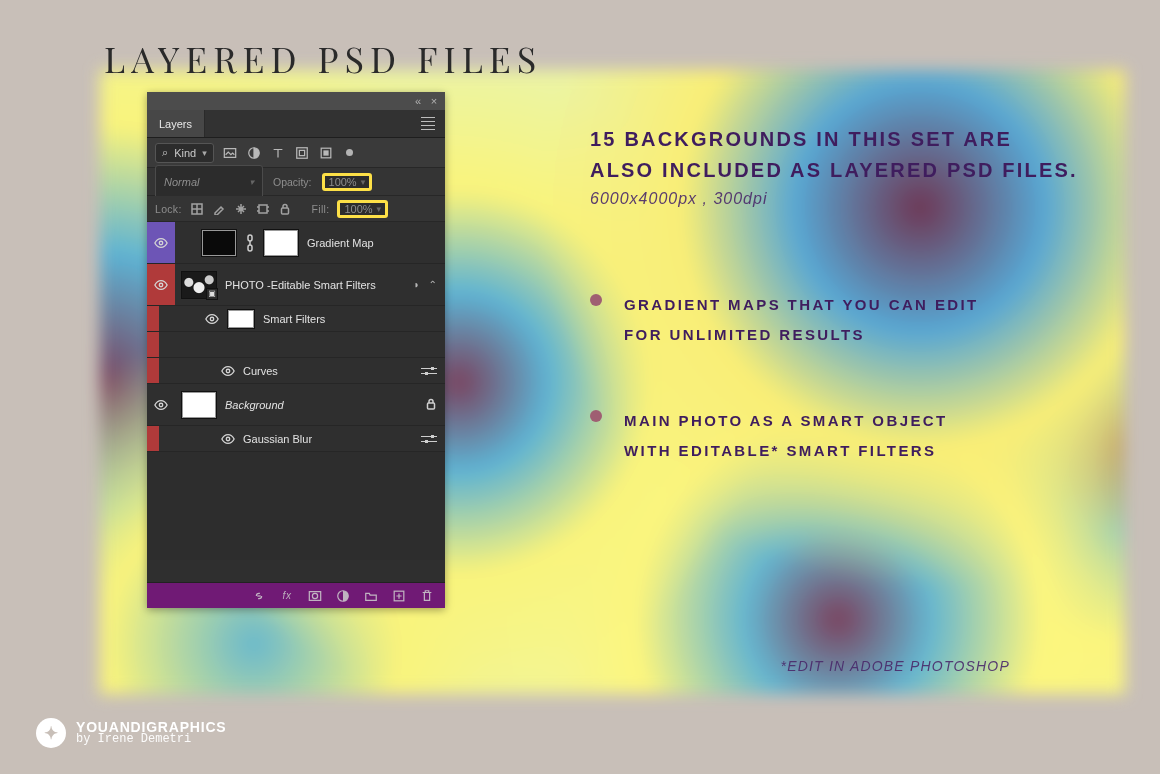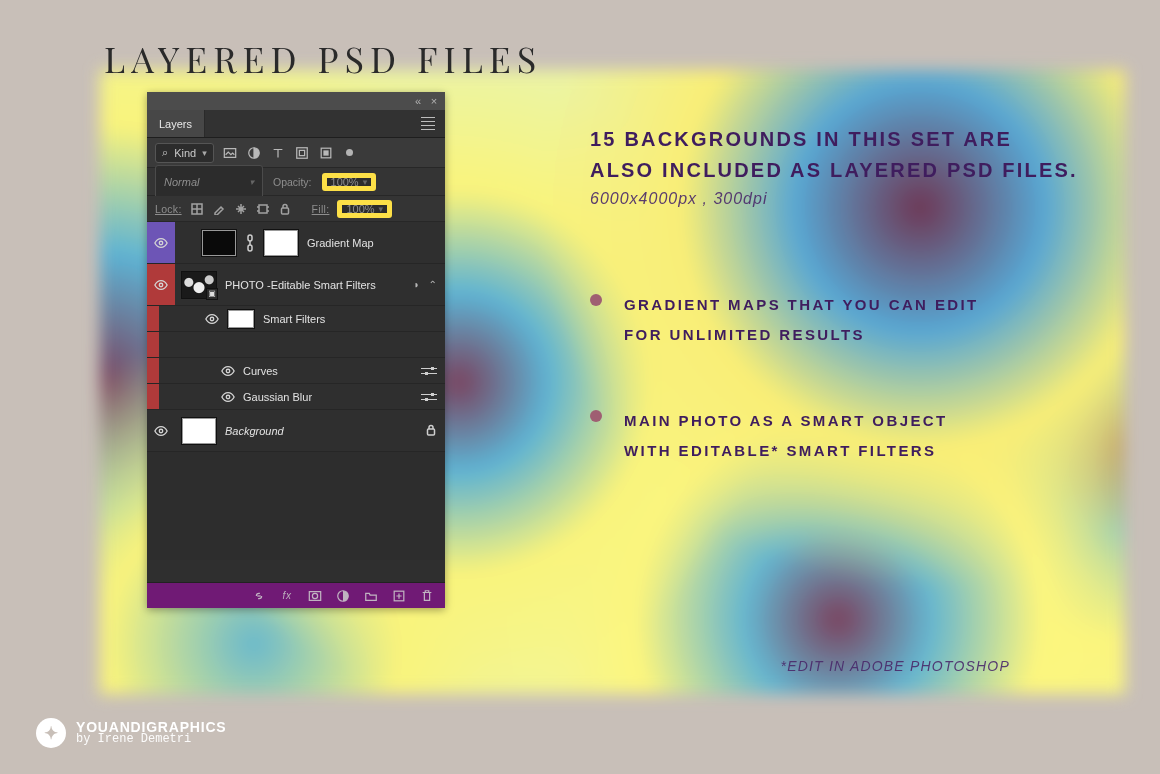--- a/index.html
+++ b/index.html
@@ -78,28 +78,28 @@
   .ficon { width:16px; height:16px; display:flex; align-items:center; justify-content:center; opacity:.85; font-size:12px; }
   .ficon svg { width:14px; height:14px; fill:none; stroke:#cfcfcf; stroke-width:1.4; }
   .fdot { width:7px; height:7px; border-radius:50%; background:#d8d8d8; opacity:.9; }
   .blendrow {
     display:flex; align-items:center; height:28px; background:#343434; padding:0 8px; gap:10px; border-bottom:1px solid #272727;
     color:#8e8e8e;
   }
   .select-ghost { display:flex; align-items:center; gap:6px; background:#2c2c2c; border:1px solid #4b4b4b; border-radius:3px; padding:0 8px; height:34px; min-width:108px; font-style:italic; }
   .sel-caret { margin-left:auto; font-size:9px; opacity:.6; }
   .op-label { font-size:10.5px; }
-  .op-field { background:#2c2c2c; border:5px solid #fde047; border-radius:3px; height:18px; padding:0 4px; display:flex; align-items:center; gap:4px; }
+  .op-field { background:#2c2c2c; border:3px solid #fde047; border-radius:3px; height:18px; padding:0 4px; display:flex; align-items:center; gap:4px; }
   .op-caret { font-size:9px; opacity:.6; }
   .lockrow {
     display:flex; align-items:center; height:26px; background:#343434; padding:0 8px; gap:8px; border-bottom:1px solid #272727; color:#8e8e8e;
   }
   .lockrow .lki { width:14px; height:14px; display:flex; align-items:center; justify-content:center; opacity:.8; }
   .lockrow .lki svg { width:12px; height:12px; stroke:#bdbdbd; fill:none; stroke-width:1.5; }
-  .lockrow .lbl { font-size:10.5px; letter-spacing:.3px;text-decoration:underline; }
+  .lockrow .lbl { font-size:10.5px; letter-spacing:.3px; }
   .layers-area { flex:1; background:#2f2f2f; overflow:hidden; }
   .layer-row { position:relative; display:flex; align-items:center; height:42px; border-bottom:1px solid #262626; }
   .vis-col { width:28px; display:flex; align-items:center; justify-content:center; height:100%; }
   .eye { width:14px; height:14px; }
   .eye svg { width:14px; height:14px; stroke:#d4d4d4; fill:none; stroke-width:1.5; }
   .row-body { display:flex; align-items:center; gap:8px; flex:1; padding-right:8px; }
   .indent-1 { padding-left: 6px; }
   .indent-2 { padding-left: 30px; }
   .indent-3 { padding-left: 46px; }
   .twisty { width:12px; text-align:center; font-size:9px; color:#cfcfcf; }
@@ -360,57 +360,57 @@
         <span class="layer-name">Curves</span>
         <div class="row-right">
             <div class="slider-ic">
               <div class="slider-knob"></div>
               <div class="slider-knob2"></div>
             </div>
           </div>
       </div>
     </div>
 
-    <div class="layer-row sub-row">
-      <div class="group-band group-red"></div>
-      <div class="vis-col"></div>
-      <div class="row-body indent-3">
-        <div class="eye"><svg viewBox="0 0 16 16">
-              <path d="M1 8s2.5-5 7-5 7 5 7 5-2.5 5-7 5-7-5-7-5z"></path>
-              <circle cx="8" cy="8" r="2"></circle>
-            </svg></div>
-        <span class="layer-name">Gaussian Blur</span>
-        <div class="row-right">
-            <div class="slider-ic">
-              <div class="slider-knob"></div>
-              <div class="slider-knob2"></div>
-            </div>
-          </div>
-      </div>
-    </div>
-
     <div class="layer-row">
       <div class="vis-col">
           <div class="eye"><svg viewBox="0 0 16 16">
               <path d="M1 8s2.5-5 7-5 7 5 7 5-2.5 5-7 5-7-5-7-5z"></path>
               <circle cx="8" cy="8" r="2"></circle>
             </svg></div>
         </div>
       <div class="row-body indent-1">
         <div class="thumb"></div>
         <span class="layer-name italic">Background</span>
         <div class="row-right">
           <span class="lock-ic"><svg viewBox="0 0 12 12">
                 <rect x="2.5" y="5" width="7" height="6" rx="1"></rect>
                 <path d="M4 5V3.5a2 2 0 0 1 4 0V5"></path>
               </svg></span>
         </div>
       </div>
     </div>
 
+    <div class="layer-row sub-row">
+      <div class="group-band group-red"></div>
+      <div class="vis-col"></div>
+      <div class="row-body indent-3">
+        <div class="eye"><svg viewBox="0 0 16 16">
+              <path d="M1 8s2.5-5 7-5 7 5 7 5-2.5 5-7 5-7-5-7-5z"></path>
+              <circle cx="8" cy="8" r="2"></circle>
+            </svg></div>
+        <span class="layer-name">Gaussian Blur</span>
+        <div class="row-right">
+            <div class="slider-ic">
+              <div class="slider-knob"></div>
+              <div class="slider-knob2"></div>
+            </div>
+          </div>
+      </div>
+    </div>
+
     <div class="layers-empty"></div>
   </div>
 
   <div class="panel-footer">
     <div class="fi">
         <svg viewBox="0 0 16 16">
           <path d="M5 8a3 3 0 0 1 3-3h1M11 8a3 3 0 0 1-3 3H7"></path>
           <path d="M6 8h4"></path>
         </svg>
       </div>

